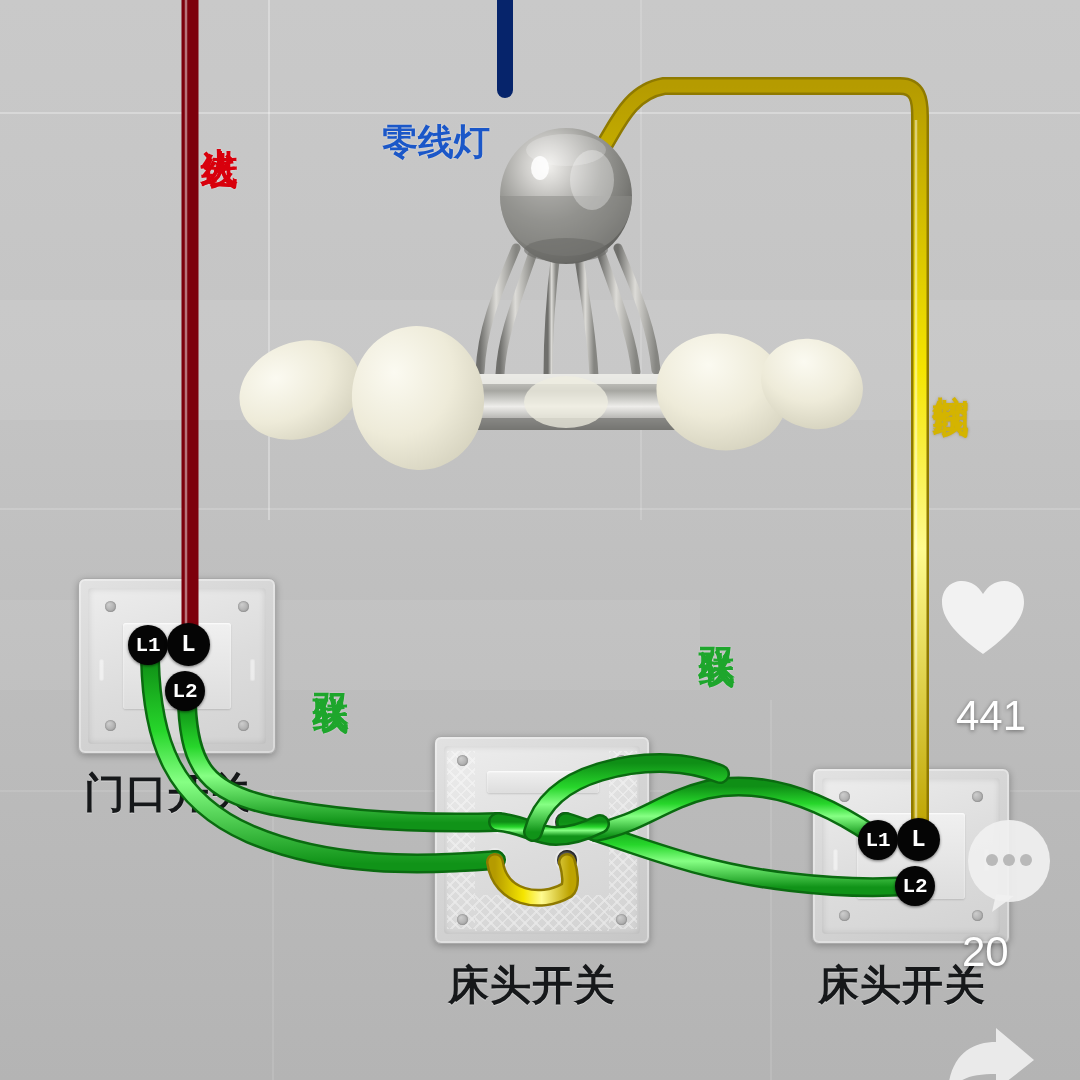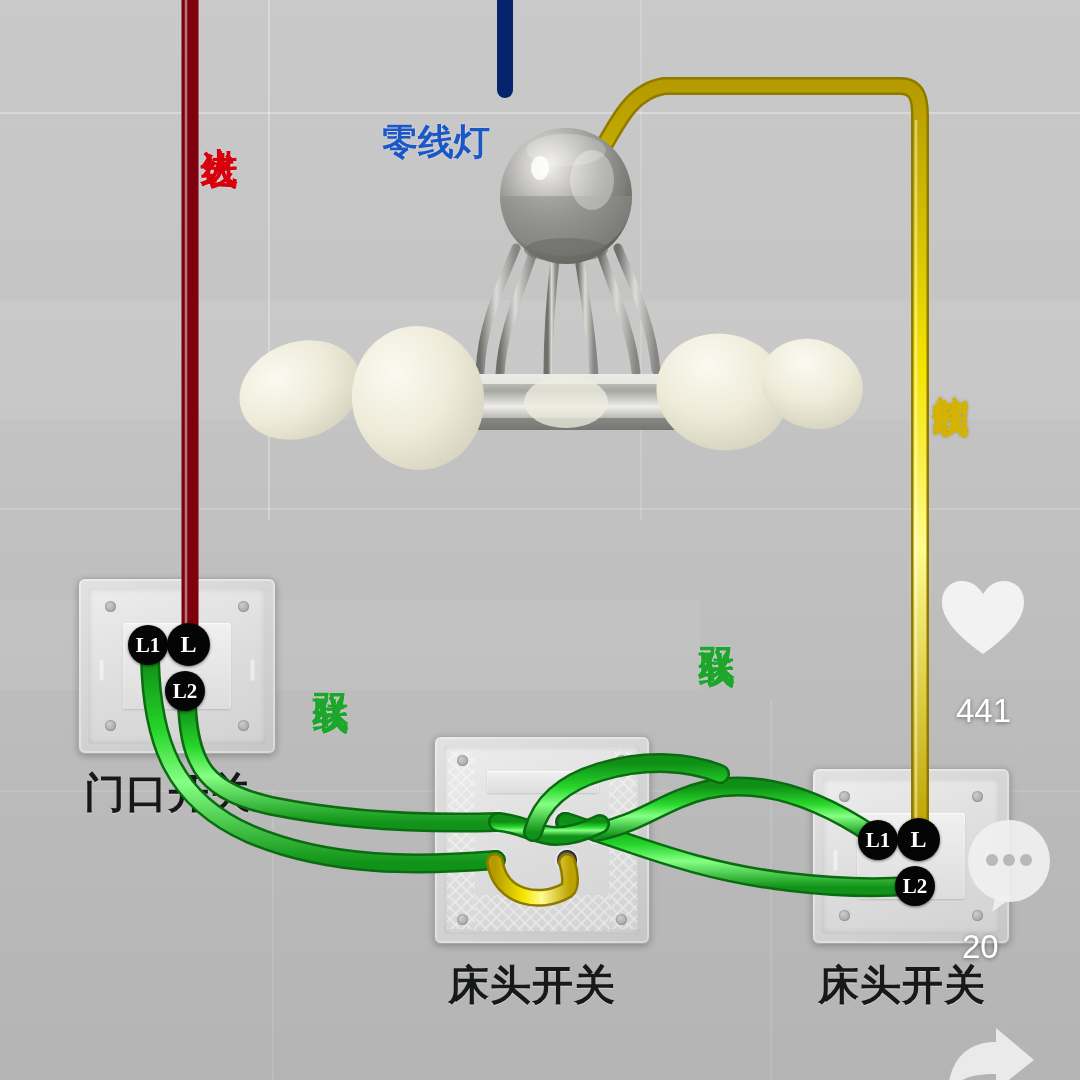--- a/index.html
+++ b/index.html
@@ -44,26 +44,26 @@
   .mesh{position:absolute;opacity:.5;
         background-image:repeating-linear-gradient(45deg,rgba(255,255,255,.65) 0 2px,transparent 2px 8px),
                          repeating-linear-gradient(-45deg,rgba(255,255,255,.65) 0 2px,transparent 2px 8px);}
   .hole{position:absolute;border-radius:50%;
         background:radial-gradient(circle at 40% 35%,#6e6e6e,#313131 70%,#1e1e1e);
         box-shadow:inset 0 1px 2px rgba(0,0,0,.8),0 0 0 2px rgba(255,255,255,.35);}
 
   
   .term{position:absolute;border-radius:50%;background:#050505;color:#fff;
         display:flex;align-items:center;justify-content:center;
-        font-weight:bold;font-family:Liberation Serif, serif;
+        font-weight:bold;font-family:Liberation Mono, monospace;
         box-shadow:0 1px 3px rgba(0,0,0,.55);z-index:26;}
 
   
   .social{position:absolute;z-index:60;}
-  .count{position:absolute;color:#fff;font-size:33px;font-weight:400;
+  .count{position:absolute;color:#fff;font-size:42px;font-weight:400;
          text-shadow:0 1px 4px rgba(0,0,0,.45);z-index:60;}
 
   svg.layer{position:absolute;left:0;top:0;width:1080px;height:1080px;pointer-events:none;}
   #wires-back{z-index:5;}
   #wires-front{z-index:24;}
   #lamp{z-index:12;}
 </style>
 </head>
 <body>
 

